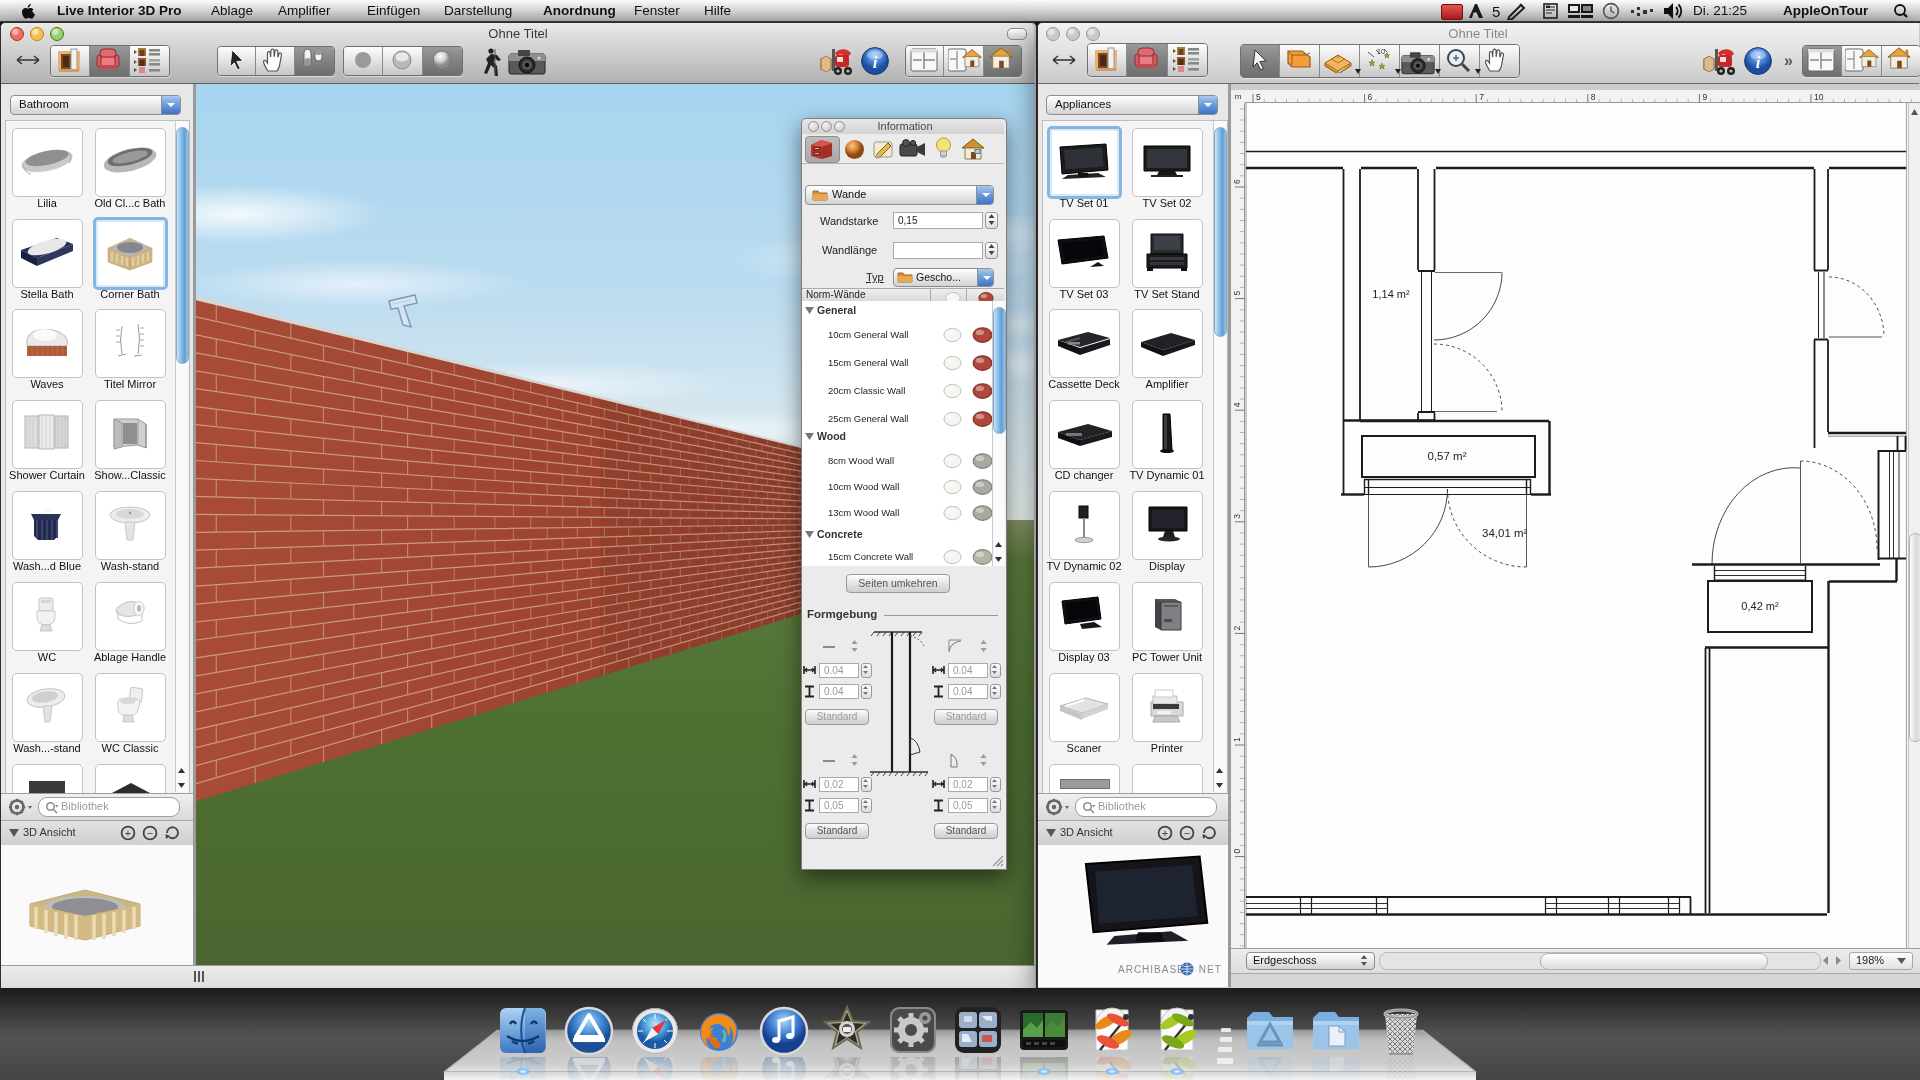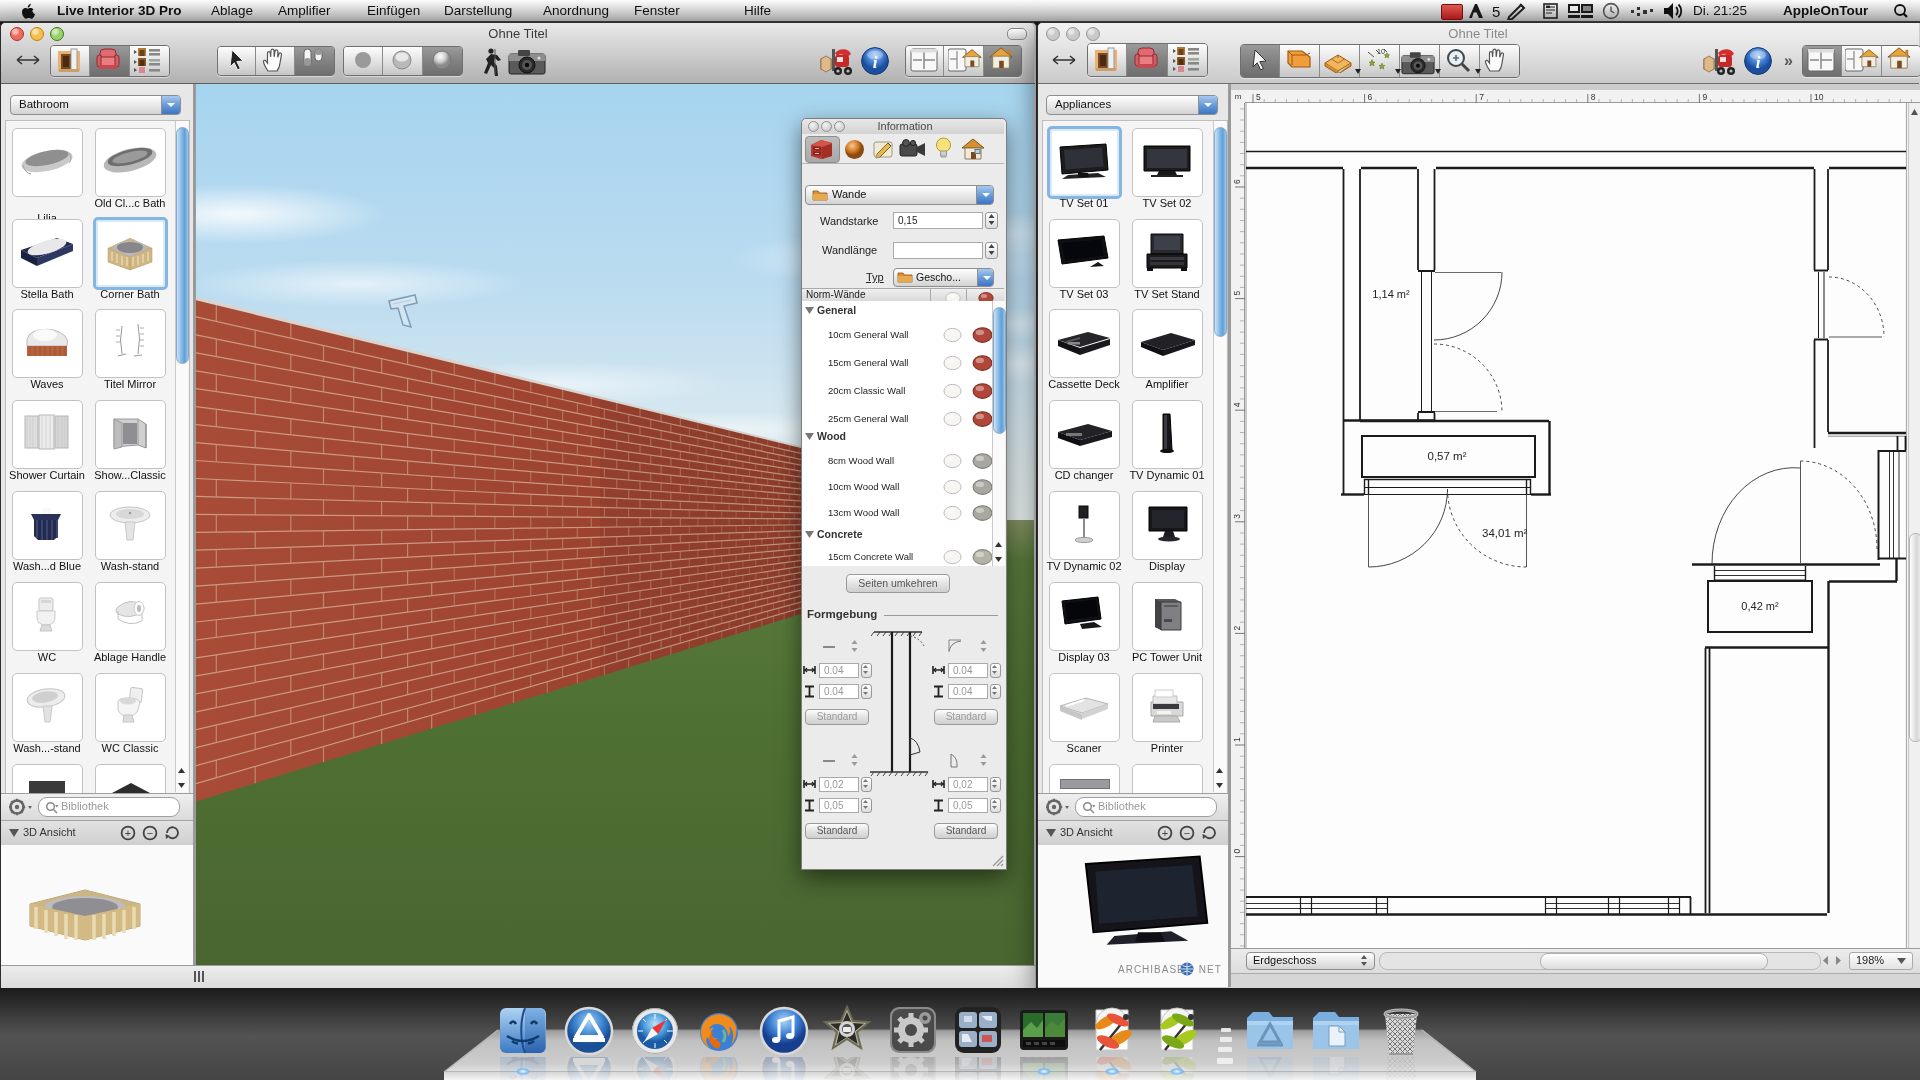--- a/index.html
+++ b/index.html
@@ -45,23 +45,23 @@
 <div id="root">
 <div id="menubar">
       <svg class="abs" style="left:21px;top:3px" width="15" height="16" viewBox="0 0 15 16">
         <path fill="#111" d="M10.8 8.6c0-2 1.6-2.9 1.7-3-0.9-1.3-2.3-1.5-2.8-1.5-1.2-.1-2.3.7-2.9.7-.6 0-1.5-.7-2.5-.7C2.9 4.1 1 5.2 1 8c0 1.7.6 3.5 1.4 4.6.7 1 1.5 2.2 2.6 2.1 1-.1 1.4-.7 2.7-.7 1.2 0 1.6.7 2.7.7 1.1 0 1.8-1 2.5-2 .8-1.2 1.1-2.3 1.1-2.4-.1 0-2.2-.9-2.2-3.3zM8.9 2.1C9.5 1.4 9.9.5 9.8-.4 9 0 8.1.5 7.6 1.2 7.1 1.8 6.6 2.8 6.7 3.6c.9.1 1.7-.4 2.2-1.5z" transform="translate(0,1)"></path>
       </svg>
       <div class="mi" style="left:57px;font-weight:bold;">Live Interior 3D Pro</div>
       <div class="mi" style="left:211px;">Ablage</div>
       <div class="mi" style="left:278px;">Amplifier</div>
       <div class="mi" style="left:367px;">Einfügen</div>
       <div class="mi" style="left:444px;">Darstellung</div>
-      <div class="mi" style="left:543px;">Anordnung</div>
+      <div class="mi" style="left:543px;font-weight:bold;">Anordnung</div>
       <div class="mi" style="left:634px;">Fenster</div>
-      <div class="mi" style="left:744px;">Hilfe</div>
+      <div class="mi" style="left:704px;">Hilfe</div>
       <div class="abs" style="left:1441px;top:4px;width:20px;height:14px;background:linear-gradient(#e05a54,#b91d1d);border:1px solid #711;border-radius:2px;"></div>
       <svg class="abs" style="left:1468px;top:3px" width="36" height="16" viewBox="0 0 36 16">
         <path d="M1 15 7 1h2l6 14h-4L8.6 9.6h-3L4 15z" fill="#1a1a1a"></path>
         <text x="24" y="14" font-family="Liberation Sans" font-size="15" fill="#111">5</text>
       </svg>
       <svg class="abs" style="left:1506px;top:2px" width="22" height="18" viewBox="0 0 22 18">
         <path d="M3 15 15 3l3 3L6 17l-4 1z" fill="none" stroke="#222" stroke-width="2"></path>
         <path d="M14 2l4 4" stroke="#222" stroke-width="1.5"></path>
       </svg>
       <svg class="abs" style="left:1542px;top:3px" width="18" height="16" viewBox="0 0 18 16">
@@ -270,21 +270,21 @@
       <ellipse cx="30" cy="22" rx="26" ry="10" fill="#c9c9c9" transform="rotate(-12 30 22)"></ellipse>
       <ellipse cx="30" cy="19" rx="22" ry="7" fill="#8f8f8f" transform="rotate(-12 30 19)"></ellipse>
       <path d="M6 26q2 8 8 9M52 14q4 6 0 10" stroke="#aaa" fill="none"></path>
     </svg>
     <div class="cell" style="left:95px;top:128px;"></div>
     <svg class="abs" style="left:100px;top:139px" width="60" height="44" viewBox="0 0 60 44">
       <ellipse cx="30" cy="21" rx="27" ry="11" fill="#b8b8b8" transform="rotate(-14 30 21)"></ellipse>
       <ellipse cx="30" cy="18" rx="23" ry="7.5" fill="#6e6e6e" transform="rotate(-14 30 18)"></ellipse>
       <ellipse cx="30" cy="18" rx="18" ry="5" fill="#9a9a9a" transform="rotate(-14 30 18)"></ellipse>
     </svg>
-    <div class="clab" style="left:2px;top:212px;width:90px;">Lilia</div>
+    <div class="clab" style="left:2px;top:197px;width:90px;">Lilia</div>
     <div class="clab" style="left:85px;top:197px;width:90px;">Old Cl...c Bath</div>
     <div class="cell" style="left:12px;top:219px;"></div>
     <svg class="abs" style="left:17px;top:230px" width="60" height="44" viewBox="0 0 60 44">
       <path d="M4 20 40 8l16 6-36 14z" fill="#242c52"></path>
       <path d="M4 20l0 8 16 8 0-8z" fill="#1a2140"></path>
       <path d="M20 28l36-14v7l-36 15z" fill="#2d3760"></path>
       <ellipse cx="30" cy="17" rx="20" ry="6.5" fill="#e8e8ea" transform="rotate(-16 30 17)"></ellipse>
     </svg>
     <div class="cell cellsel" style="left:93px;top:217px;"></div>
     <svg class="abs" style="left:100px;top:230px" width="60" height="44" viewBox="0 0 60 44">

